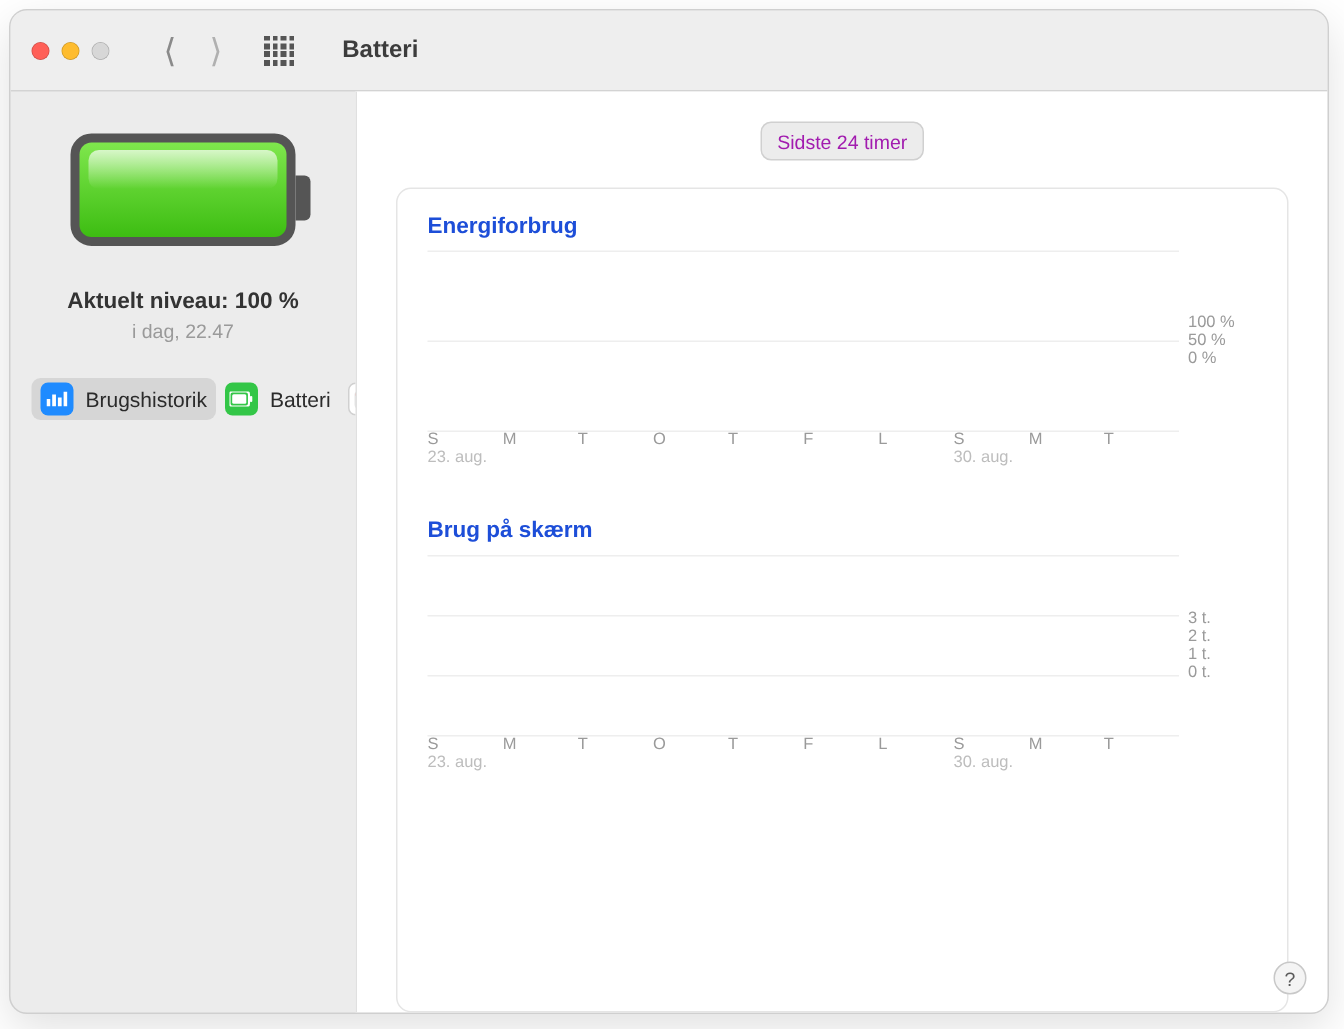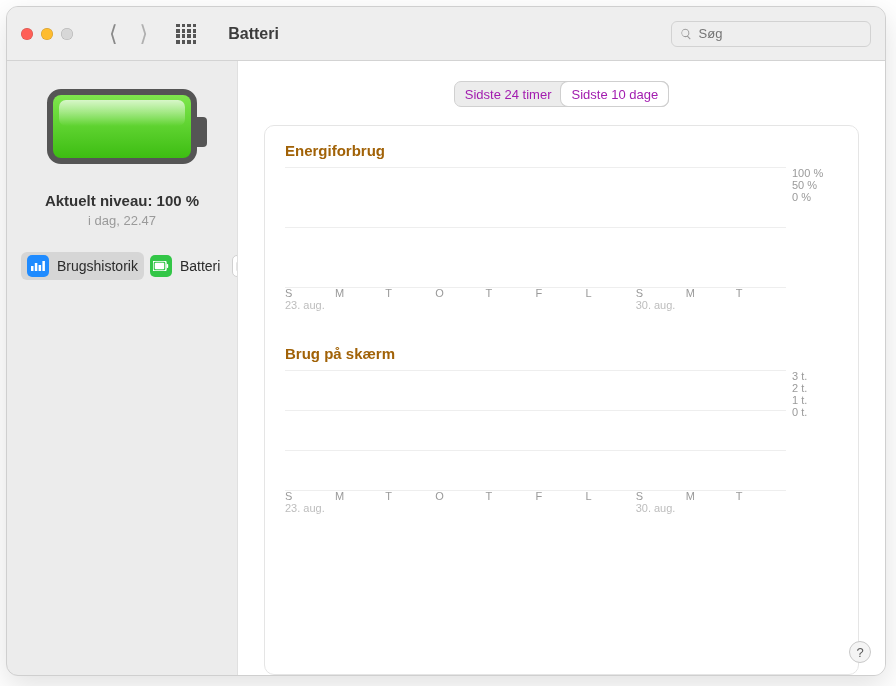--- a/index.html
+++ b/index.html
@@ -52,23 +52,23 @@
   .ic-green{background:#33c647;}
   .ic-orange{background:#ff9f0a;}
   .ic-white{background:#fff;border:1px solid #d0d0d0;color:#d74c43;}
   
   .main { flex:1; background:#fff; display:flex; flex-direction:column; border-left:1px solid #e0e0e0;}
   .mainpad{ padding:20px 26px 0 26px; display:flex; flex-direction:column; height:100%;}
   .segmented{ align-self:center; display:flex; border:1px solid #d0d0d0; border-radius:7px; background:#ececec; height:26px; font-size:13px;}
   .seg{ padding:0 10px; display:flex; align-items:center; color:#a21caf;}
   .seg.active{ background:#fff; border-radius:7px; box-shadow:0 0 0 1px #cfcfcf;}
   .card{ margin-top:18px; border:1px solid #e5e5e5; border-radius:10px; padding:16px 20px 12px 20px; flex:1; display:flex; flex-direction:column; gap:28px; overflow:hidden;}
-  .chart-block h3{ font-size:15px; font-weight:700; color:#a16207; margin-bottom:8px;}
+  .chart-block h3{ font-size:15px; font-weight:700; color:#1d4ed8; margin-bottom:8px;}
   .chart-wrap{ position:relative; height:150px; }
-  .ylabels{ position:absolute; right:0; top:0; bottom:30px; width:46px; display:flex; flex-direction:column; justify-content:flex-start; align-items:flex-start; font-size:11px; color:#9a9a9a;margin-left:17px;}
+  .ylabels{ position:absolute; right:0; top:0; bottom:30px; width:46px; display:flex; flex-direction:column; justify-content:center; align-items:flex-start; font-size:11px; color:#9a9a9a;margin-left:17px;}
   .plot{ position:absolute; left:0; right:52px; top:0; bottom:30px;}
   .gridline{ position:absolute; left:0; right:0; border-top:1px solid #eee;}
   .bars{ position:absolute; inset:0; display:flex; align-items:flex-end;}
   .slot{ flex:1; display:flex; justify-content:center;}
   .bar{ width:26px; border-radius:2px 2px 0 0;}
   .bar.green{ background:#40c740;}
   .bar.blue{ background:#2a7fff;}
   .xaxis{ position:absolute; left:0; right:52px; bottom:0; height:30px;}
   .xticks{ display:flex;}
   .xticks span{ flex:1; font-size:11px; color:#9a9a9a; text-align:left;}
@@ -103,26 +103,20 @@
       <span></span>
         <span></span>
         <span></span>
         <span></span>
       <span></span>
         <span></span>
         <span></span>
         <span></span>
     </div>
     <div class="title">Batteri</div>
-    <div class="search">
-      <svg viewBox="0 0 24 24">
-          <path d="M10 2a8 8 0 015.3 13.9l5 5-1.4 1.4-5-5A8 8 0 1110 2zm0 2a6 6 0 100 12 6 6 0 000-12z"></path>
-        </svg>
-      <input type="text" placeholder="Søg" style="">
-    </div>
   </div>
 
   <div class="body">
 
     <div class="sidebar">
       <div class="battery-big">
         <div class="battery-fill"></div>
       </div>
       <div class="level">Aktuelt niveau: 100 %</div>
       <div class="sub2">i dag, 22.47</div>
@@ -158,21 +152,20 @@
           </div>
           <span>Tidsplan</span>
         </div>
       </div>
     </div>
 
     <div class="main">
       <div class="mainpad">
         <div class="segmented">
           <div class="seg">Sidste 24 timer</div>
-          <div class="seg active">Sidste 10 dage</div>
         </div>
 
         <div class="card">
           <div class="chart-block">
             <h3>Energiforbrug</h3>
             <div class="chart-wrap">
               <div class="plot" id="plot-0">
                   <div class="gridline" style="top: 0%;"></div>
                   <div class="gridline" style="top: 50%;"></div>
                   <div class="gridline" style="top: 100%;"></div>

